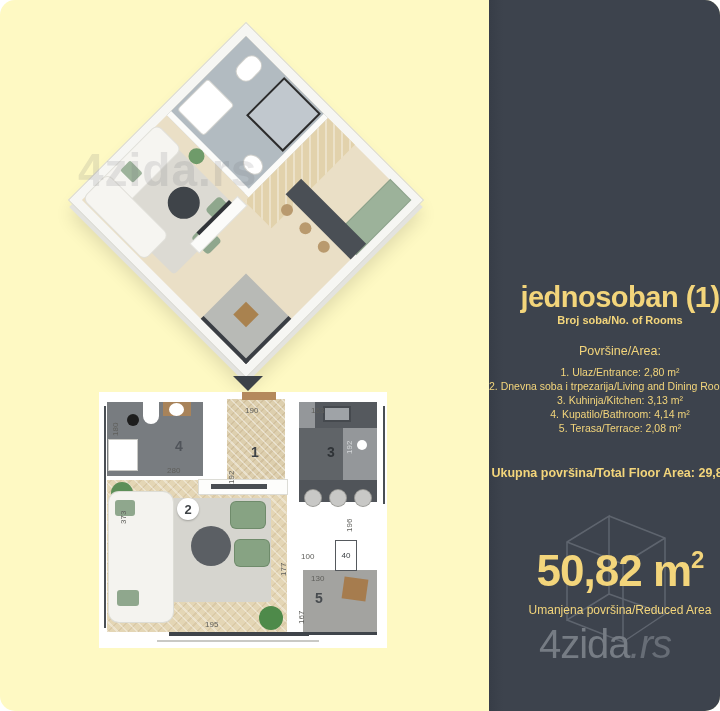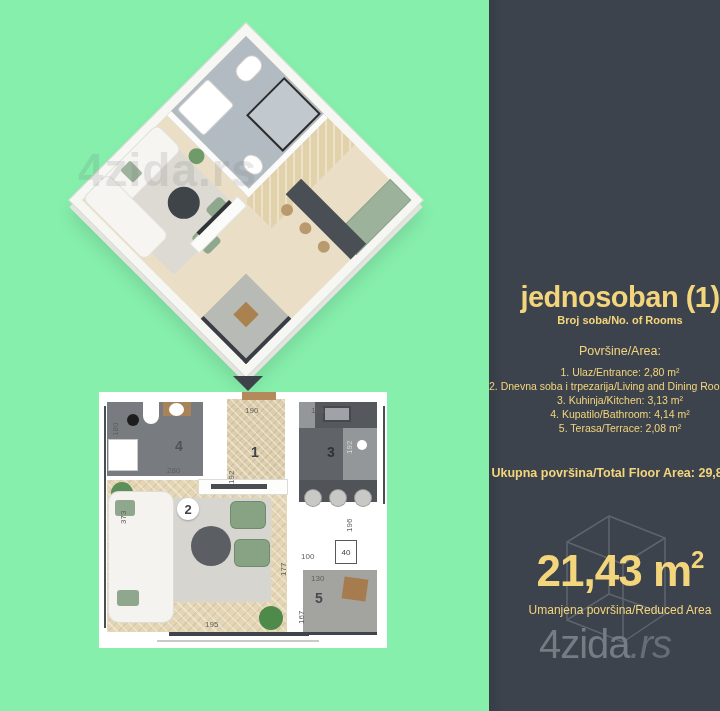--- a/index.html
+++ b/index.html
@@ -1,19 +1,19 @@
 <!DOCTYPE html>
 <html><head>
 <meta charset="utf-8">
 <style>
   * { margin:0; padding:0; box-sizing:border-box; }
   html,body { background:#ffffff; }
   #screen {
     position:relative; width:720px; height:711px; overflow:hidden;
-    background:#86efac; font-family:"Liberation Sans", sans-serif;
+    background:#fef9c3; font-family:"Liberation Sans", sans-serif;border-radius:15px;
   }
 
   
   .panel {
     position:absolute; left:489px; top:0; width:262px; height:711px;
     background:linear-gradient(90deg,#373d47 0,#3d434d 14px,#3d434d 100%);
   }
   .panel .txt { position:absolute; left:0; width:100%; text-align:center; color:#f3d57b; }
   .p-title { top:281px; font-size:29px; font-weight:bold; letter-spacing:-0.5px; }
   .p-subtitle { top:314px; font-size:11px; font-weight:bold; }
@@ -107,21 +107,21 @@
   .l-rug { position:absolute; left:44px; top:18px; width:120px; height:104px; background:#d6d5cf; border-radius:3px; }
   .l-sofa { position:absolute; left:2px; top:12px; width:64px; height:130px; background:#f4f3ef; border-radius:10px; box-shadow:0 0 0 1px #ddddd6; }
   .l-cushion { position:absolute; left:8px; top:20px; width:20px; height:16px; background:#8fa78d; border-radius:3px; }
   .l-cushion2 { position:absolute; left:10px; top:110px; width:22px; height:16px; background:#8fa78d; border-radius:3px; }
   .l-table { position:absolute; left:84px; top:46px; width:40px; height:40px; border-radius:50%; background:#5b5f64; }
   .l-chair1 { position:absolute; left:124px; top:22px; width:34px; height:26px; background:#87a383; border-radius:5px; box-shadow:0 0 0 1px #6f8b6b; }
   .l-chair2 { position:absolute; left:128px; top:60px; width:34px; height:26px; background:#87a383; border-radius:5px; box-shadow:0 0 0 1px #6f8b6b; }
   .l-plant2 { position:absolute; left:152px; top:126px; width:24px; height:24px; border-radius:50%; background:#4e8a4a; }
   .r-terrace { left:204px; top:178px; width:74px; height:62px; background:#a3a3a0; }
   .t-table { position:absolute; left:40px; top:8px; width:24px; height:22px; background:#a67c4e; transform:rotate(8deg); }
-  .shaft { position:absolute; left:236px; top:148px; width:22px; height:24px; background:#fff;
+  .shaft { position:absolute; left:236px; top:148px; width:22px; height:31px; background:#fff;
            box-shadow:inset 0 0 0 1px #55595d; display:flex; align-items:center; justify-content:center;
            font-size:8px; color:#3c4044; }
   .win-left { position:absolute; left:5px; top:14px; width:2px; height:222px; background:#4a4f55; }
   .win-bottom { position:absolute; left:70px; top:240px; width:140px; height:4px; background:#3f444a; }
   .win-ledge { position:absolute; left:58px; top:248px; width:162px; height:2px; background:#c9c9c5; }
   .win-terr { position:absolute; left:204px; top:240px; width:74px; height:3px; background:#3f444a; }
   .wall-kr { position:absolute; left:284px; top:14px; width:2px; height:98px; background:#4a4f55; }
 
   .dim { position:absolute; font-size:8px; color:#5f5f5b; }
   .dim.v { transform:rotate(-90deg); transform-origin:left top; }
@@ -261,21 +261,21 @@
       <g fill="none" stroke="#7a808a" stroke-width="1.5">
         <path d="M20 44 L62 18 L62 96 L20 122 Z"></path>
         <path d="M62 18 L118 40 L118 116 L62 96"></path>
         <path d="M20 44 L76 66 L76 144"></path>
         <path d="M76 66 L118 40"></path>
         <path d="M20 122 L76 144 L118 116"></path>
       </g>
     </svg>
 
     <div class="txt p-big">
-      <span>21,43</span>&nbsp;<span>m</span><sup>2</sup>
+      <span>50,82</span>&nbsp;<span>m</span><sup>2</sup>
     </div>
     <div class="txt p-reduced">Umanjena površina/Reduced Area</div>
 
     <div class="p-brand">
       <span>4zida</span><span class="tld">.rs</span>
     </div>
   </div>
 
 </div>
 

